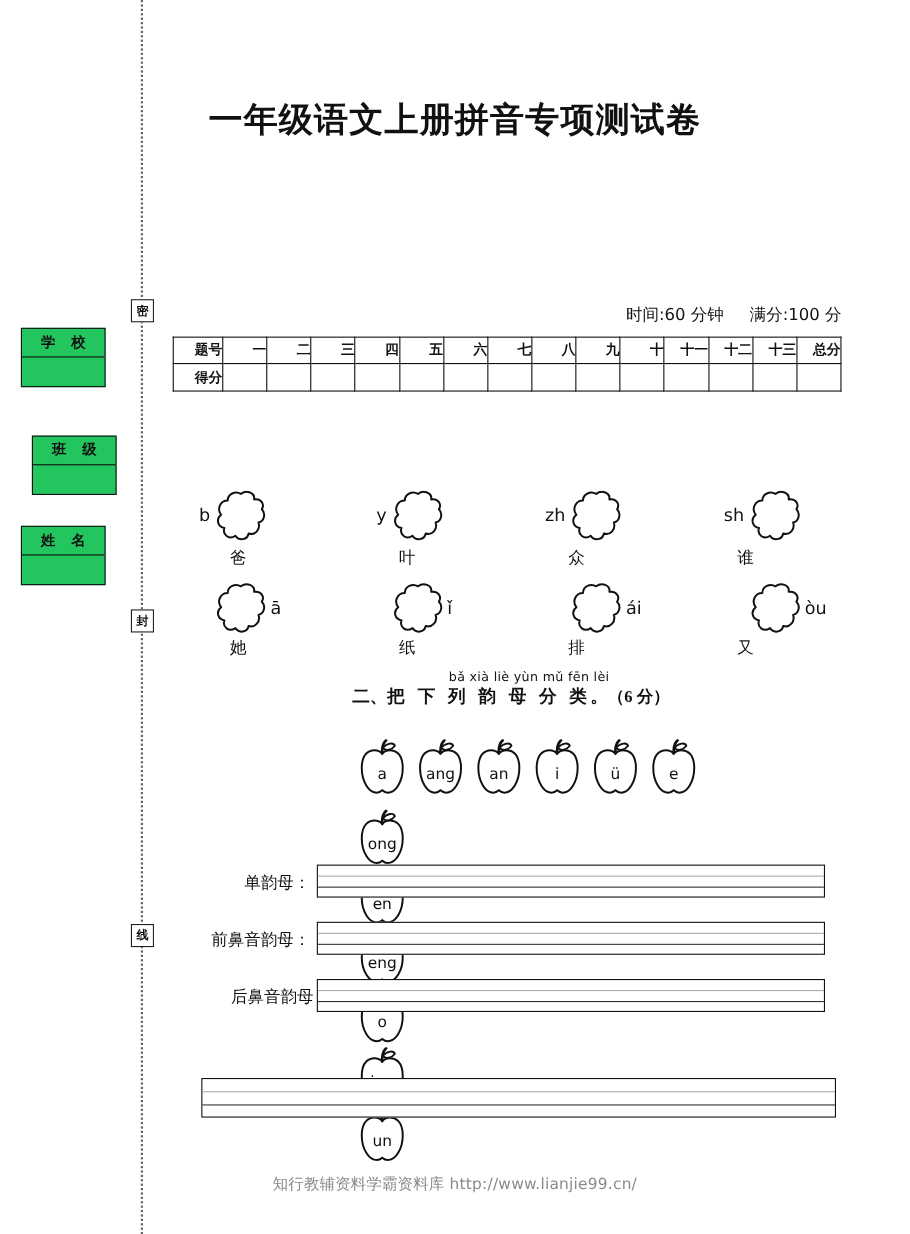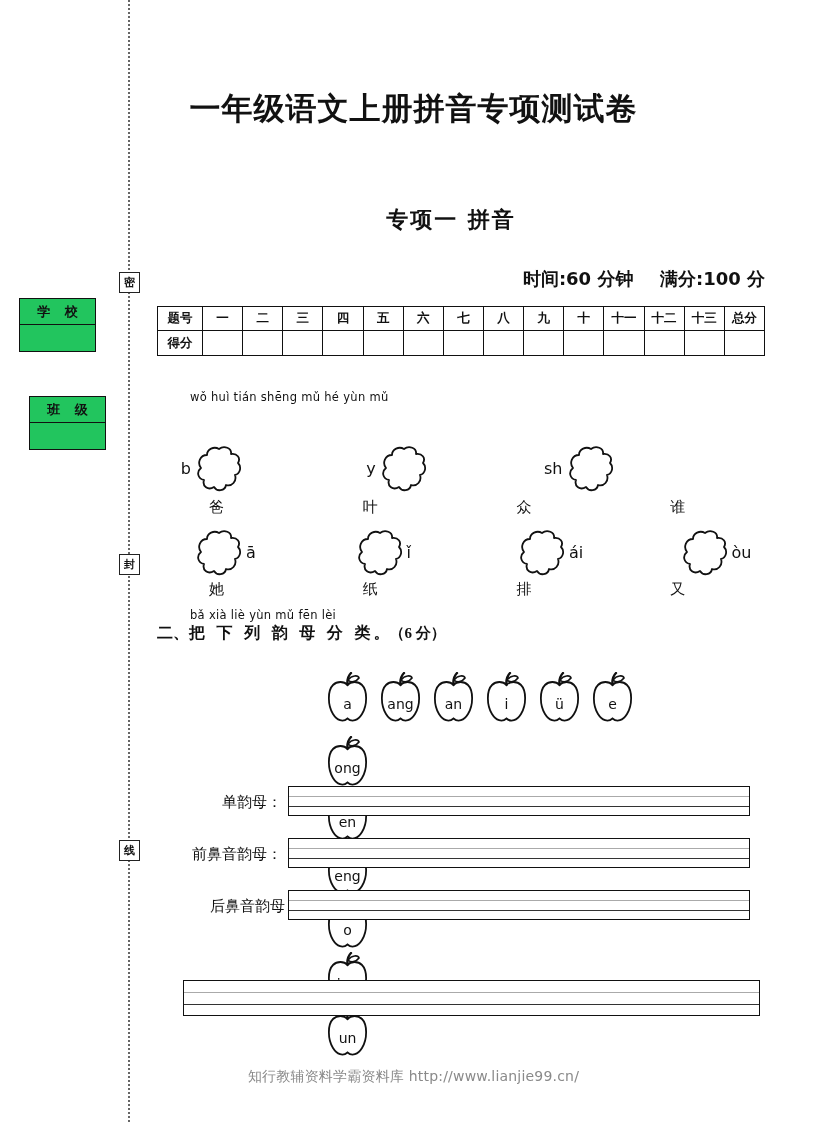--- a/index.html
+++ b/index.html
@@ -62,37 +62,37 @@
     position:absolute; left:0; right:0; top:205px;
     text-align:center;
     font-family:"DejaVu Sans", sans-serif;
     font-size:22px; font-weight:bold;
     letter-spacing:2px;
     padding-left:75px;
   }
 
   
   .meta-line {
-    position:absolute; right:62px; top:267px;
-    font-family:"DejaVu Sans", sans-serif;
-    font-size:18px; font-weight:bold;
+    position:absolute; right:62px; top:277px;
+    font-family:"DejaVu Sans", sans-serif;
+    font-size:15px; font-weight:normal;
     white-space:nowrap;
   }
   .meta-line .gap { display:inline-block; width:14px; }
 
   .score-table {
     position:absolute; left:157px; top:306px;
     width:608px;
     border-collapse:collapse;
     table-layout:fixed;
   }
   .score-table td {
     border:1px solid #111;
     height:23px;
-    text-align:center; vertical-align:middle;
+    text-align:right; vertical-align:middle;
     font-family:"DejaVu Sans", sans-serif;
     font-size:12.5px; font-weight:bold;
     padding:0;
   }
   .score-table td.head-cell { width:44px; letter-spacing:0; }
   .score-table tr.row-score td { height:24px; }
 
   
   .q-block { position:absolute; left:157px; width:615px; }
   .q-pinyin {
@@ -106,21 +106,21 @@
   .q-title {
     font-family:"DejaVu Sans", sans-serif;
     font-size:16px; font-weight:bold;
     white-space:nowrap;
     margin-top:1px;
   }
   .q-title .sp { letter-spacing:3px; }
   .q-title .pts { font-family:"Liberation Serif", serif; font-weight:bold; font-size:15px; letter-spacing:0; }
 
   #q1 { top:390px; }
-  #q2 { top:608px; }
+  #q2 { top:608px;text-align:center; }
   #q3 { top:918px; }
 
   
   .flower-row { position:absolute; left:157px; width:615px; display:flex; }
   .flower-cell { width:25%; display:flex; align-items:center; justify-content:flex-start; }
   #q1-row1 { top:444px; height:50px; }
   #q1-row2 { top:528px; height:50px; }
   .char-row { position:absolute; left:157px; width:615px; display:flex; }
   .char-cell {
     width:25%;
@@ -202,23 +202,26 @@
   <div class="seal-mark seal-xian">线</div>
 
   <div class="info-box" id="info-school">
     <div class="label">学 校</div>
     <div class="blank"></div>
   </div>
   <div class="info-box" id="info-class">
     <div class="label">班 级</div>
     <div class="blank"></div>
   </div>
+  <div class="info-box" id="info-name">
+    <div class="label">姓 名</div>
+    <div class="blank"></div>
+  </div>
 
   <div class="main-title">一年级语文上册拼音专项测试卷</div>
-  <div class="sub-title">专项一 拼音</div>
 
   <div class="meta-line">
     <span>时间:60 分钟</span>
     <span class="gap"></span>
     <span>满分:100 分</span>
   </div>
 
   <table class="score-table">
     <tbody>
       <tr class="row-head" id="row-head">
@@ -252,32 +255,37 @@
           <td></td>
           <td></td>
           <td></td>
           <td></td>
           <td></td>
         </tr>
     </tbody>
   </table>
 
   <div class="q-block" id="q1">
-    <div class="q-pinyin">wǒ huì tián shēng mǔ hé yùn mǔ</div>
   </div>
 
   <div class="flower-row" id="q1-row1">
       <div class="flower-cell ">
         <span class="side-letter pre">b</span>
         <svg width="48" height="46" viewBox="0 0 48 46">
           <path d="M24 3 C29 -1 37 2 36 8 C42 7 46 12 43 17 C47 21 45 28 40 29 C42 35 37 41 31 39 C30 45 22 46 19 41 C13 45 7 40 9 34 C3 33 1 26 6 22 C2 17 5 9 12 9 C12 3 19 0 24 3 Z" fill="#ffffff" stroke="#111111" stroke-width="1.8" stroke-linejoin="round"></path>
         </svg>
       </div>
       <div class="flower-cell fl-offset-1">
         <span class="side-letter pre">y</span>
+        <svg width="48" height="46" viewBox="0 0 48 46">
+          <path d="M24 3 C29 -1 37 2 36 8 C42 7 46 12 43 17 C47 21 45 28 40 29 C42 35 37 41 31 39 C30 45 22 46 19 41 C13 45 7 40 9 34 C3 33 1 26 6 22 C2 17 5 9 12 9 C12 3 19 0 24 3 Z" fill="#ffffff" stroke="#111111" stroke-width="1.8" stroke-linejoin="round"></path>
+        </svg>
+      </div>
+      <div class="flower-cell fl-offset-2">
+        <span class="side-letter pre">zh</span>
         <svg width="48" height="46" viewBox="0 0 48 46">
           <path d="M24 3 C29 -1 37 2 36 8 C42 7 46 12 43 17 C47 21 45 28 40 29 C42 35 37 41 31 39 C30 45 22 46 19 41 C13 45 7 40 9 34 C3 33 1 26 6 22 C2 17 5 9 12 9 C12 3 19 0 24 3 Z" fill="#ffffff" stroke="#111111" stroke-width="1.8" stroke-linejoin="round"></path>
         </svg>
       </div>
       <div class="flower-cell fl-offset-2">
         <span class="side-letter pre">sh</span>
         <svg width="48" height="46" viewBox="0 0 48 46">
           <path d="M24 3 C29 -1 37 2 36 8 C42 7 46 12 43 17 C47 21 45 28 40 29 C42 35 37 41 31 39 C30 45 22 46 19 41 C13 45 7 40 9 34 C3 33 1 26 6 22 C2 17 5 9 12 9 C12 3 19 0 24 3 Z" fill="#ffffff" stroke="#111111" stroke-width="1.8" stroke-linejoin="round"></path>
         </svg>
       </div>

